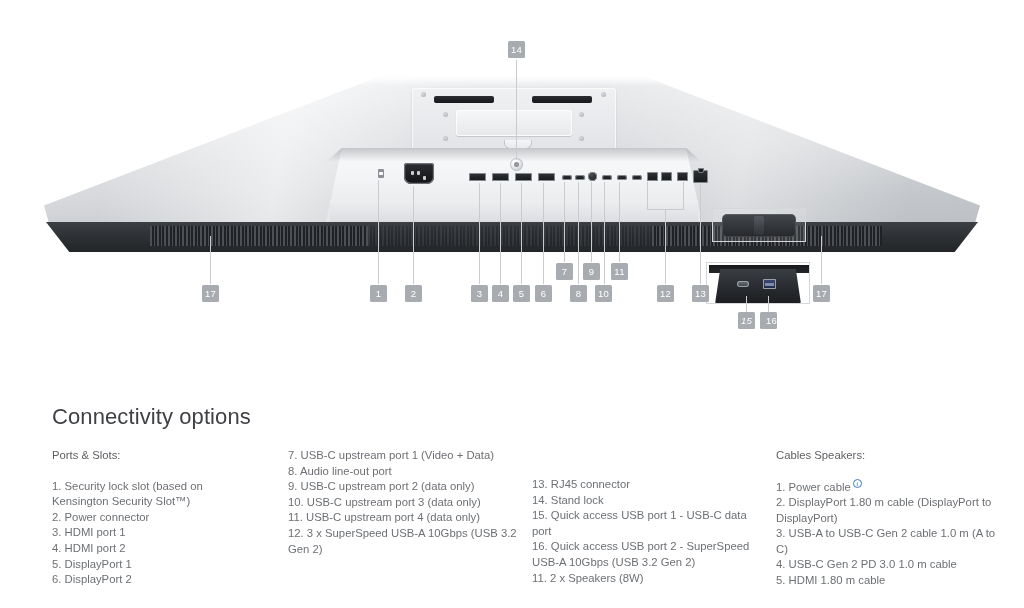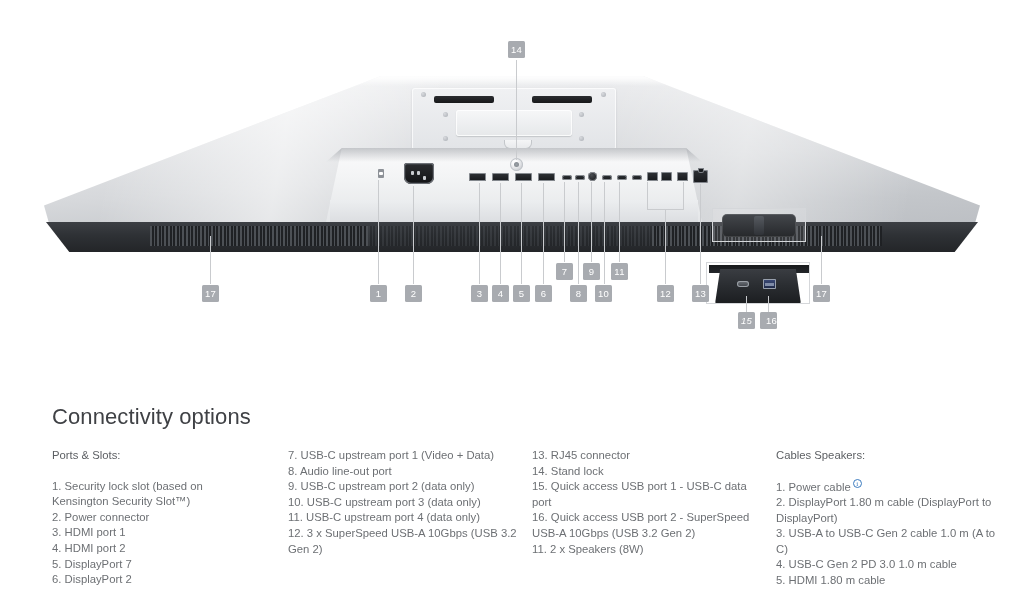--- a/index.html
+++ b/index.html
@@ -206,21 +206,21 @@
   .section-title {
     position: absolute; left: 52px; top: 386px;
     font-size: 22px; color: #3f4145; font-weight: 400; letter-spacing: .1px;
   }
   .cols {
     position: absolute; left: 52px; top: 448px; width: 960px; height: 160px;
   }
   .col { position: absolute; top: 0; font-size: 11.3px; line-height: 15.6px; color: #6d7074; }
   .col.c1 { left: 0px;   width: 210px; }
   .col.c2 { left: 236px; width: 230px; }
-  .col.c3 { left: 480px; width: 235px; }
+  .col.c3 { left: 480px; width: 235px; margin-top: 29px; }
   .col.c4 { left: 724px; width: 222px; }
   .col-head { color: #5c5f63; margin-bottom: 15px; font-size: 11.3px; }
   .col ul { list-style: none; margin: 0; padding: 0; }
   .col li { margin: 0; }
   .info-ico {
     display:inline-block; width:9px; height:9px; border-radius:50%;
     border:1px solid #3b7bbf; color:#3b7bbf; font-size:7px; line-height:8px;
     text-align:center; vertical-align: super; margin-left:2px;
     font-family:"Liberation Serif", serif;
   }
@@ -358,21 +358,21 @@
 
   <div class="cols">
 
     <div class="col c1">
       <div class="col-head">Ports &amp; Slots:</div>
       <ul>
         <li>1. Security lock slot (based on Kensington Security Slot™)</li>
         <li>2. Power connector</li>
         <li>3. HDMI port 1</li>
         <li>4. HDMI port 2</li>
-        <li>5. DisplayPort 7</li>
+        <li>5. DisplayPort 1</li>
         <li>6. DisplayPort 2</li>
       </ul>
     </div>
 
     <div class="col c2">
       <ul>
         <li>7. USB-C upstream port 1 (Video + Data)</li>
         <li>8. Audio line-out port</li>
         <li>9. USB-C upstream port 2 (data only)</li>
         <li>10. USB-C upstream port 3 (data only)</li>

